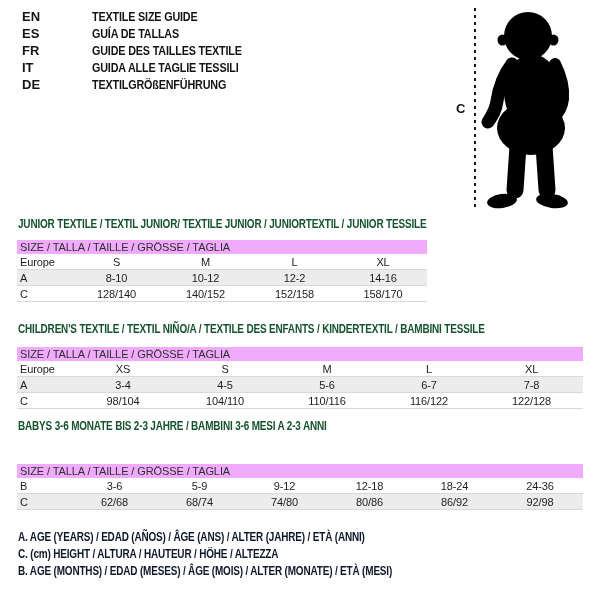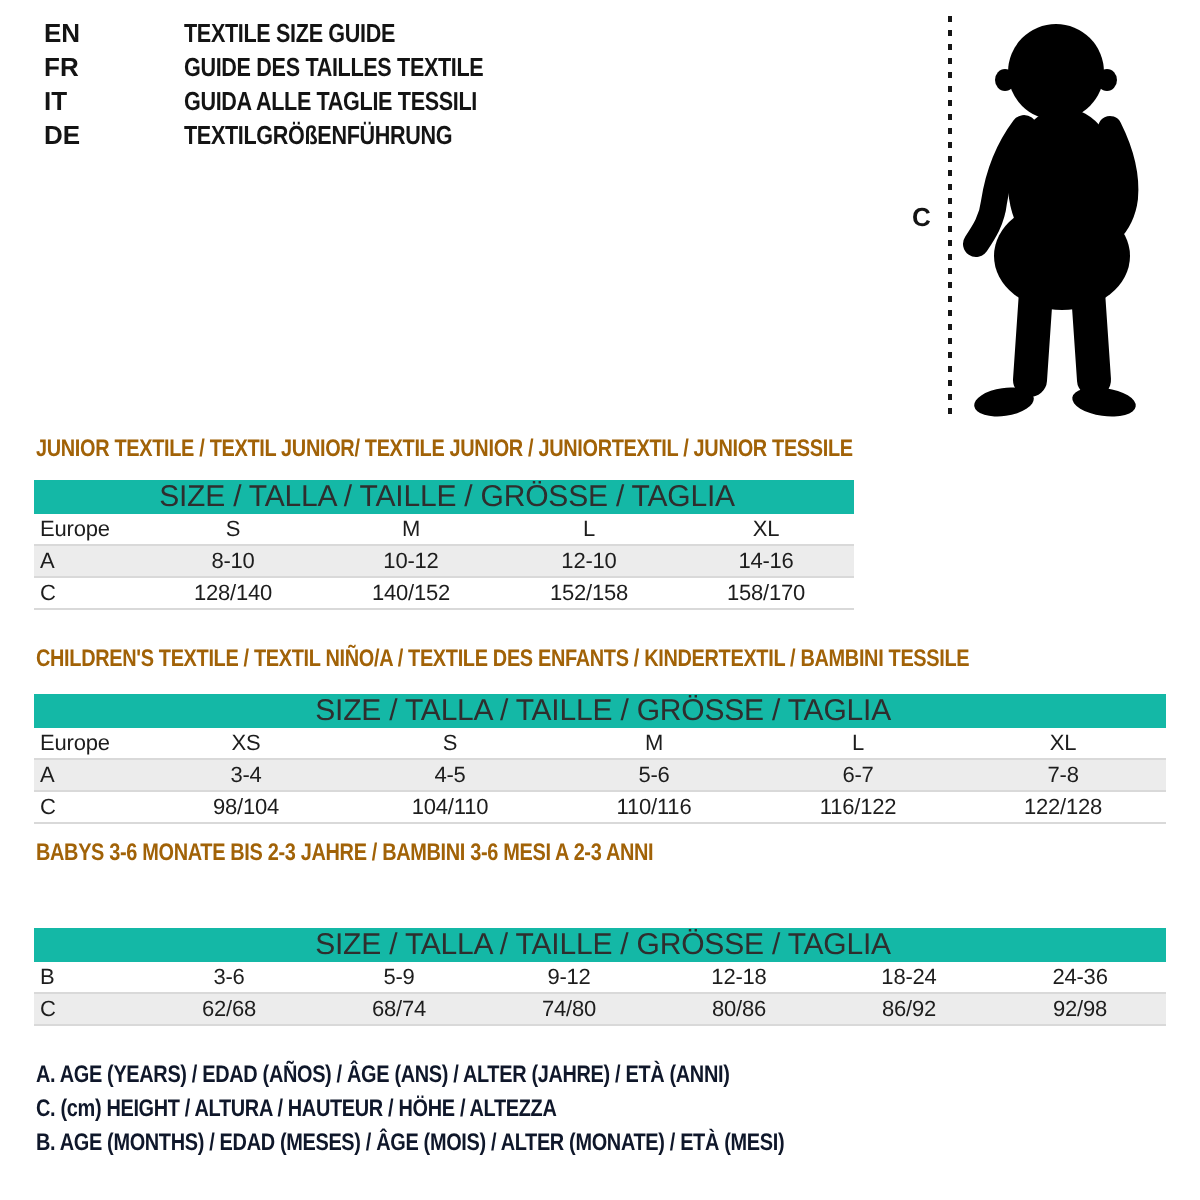--- a/index.html
+++ b/index.html
@@ -17,51 +17,55 @@
   .lang-code{width:38px;flex:0 0 38px;}
 
   
   .dotted-line{
     left:474px;top:8px;width:2px;height:202px;
     background:repeating-linear-gradient(to bottom,#161616 0 3px,transparent 3px 7px);
   }
   .figure-label{left:456px;top:101px;font-size:13px;font-weight:700;color:#141414;}
 
   
-  .sec-title{font-size:12px;font-weight:700;color:#a16207;line-height:17px;}
+  .sec-title{font-size:12px;font-weight:700;color:#14532d;line-height:17px;}
   .t1-title{left:18px;top:216px;}
   .t2-title{left:18px;top:321px;}
   .t3-title{left:18px;top:418px;}
   .footnotes{left:18px;top:530px;}
   .footnotes div{height:17px;font-size:12px;font-weight:700;color:#0f172a;}
 
   
   table.size-table{border-collapse:collapse;table-layout:fixed;position:absolute;}
   .t1{left:17px;top:240px;width:410px;}
   .t2{left:17px;top:347px;width:566px;}
   .t3{left:17px;top:464px;width:566px;}
   .size-table tr.bar th{
-    background:#14b8a6;height:14px;text-align:center;padding:0 0 0 3px;
-    font-size:15px;font-weight:400;color:#2e2e2e;letter-spacing:-.1px;white-space:nowrap;overflow:hidden;
+    background:#f0abfc;height:14px;text-align:left;padding:0 0 0 3px;
+    font-size:11px;font-weight:400;color:#2e2e2e;letter-spacing:-.1px;white-space:nowrap;overflow:hidden;
   }
   .size-table td{
     height:15px;font-size:11px;font-weight:400;color:#1d1d1d;
     text-align:center;padding:0;letter-spacing:-.1px;white-space:nowrap;
   }
   .size-table td.lbl{text-align:left;padding-left:3px;margin-top:40px;}
   .size-table tbody tr{border-bottom:1px solid #d9d9d9;}
   .size-table tbody tr:nth-child(even){background:#ececec;}
 </style>
 </head>
 <body>
 
 <div class="abs lang-list">
   <div class="lang-row">
     <span class="lang-code">EN</span>
     <span class="cond">TEXTILE SIZE GUIDE</span>
+  </div>
+  <div class="lang-row">
+    <span class="lang-code">ES</span>
+    <span class="cond">GUÍA DE TALLAS</span>
   </div>
   <div class="lang-row">
     <span class="lang-code">FR</span>
     <span class="cond">GUIDE DES TAILLES TEXTILE</span>
   </div>
   <div class="lang-row">
     <span class="lang-code">IT</span>
     <span class="cond">GUIDA ALLE TAGLIE TESSILI</span>
   </div>
   <div class="lang-row">
@@ -109,21 +113,21 @@
       <td class="lbl">Europe</td>
       <td>S</td>
       <td>M</td>
       <td>L</td>
       <td>XL</td>
     </tr>
     <tr>
       <td class="lbl">A</td>
       <td>8-10</td>
       <td>10-12</td>
-      <td>12-10</td>
+      <td>12-2</td>
       <td>14-16</td>
     </tr>
     <tr>
       <td class="lbl">C</td>
       <td>128/140</td>
       <td>140/152</td>
       <td>152/158</td>
       <td>158/170</td>
     </tr>
   </tbody>

